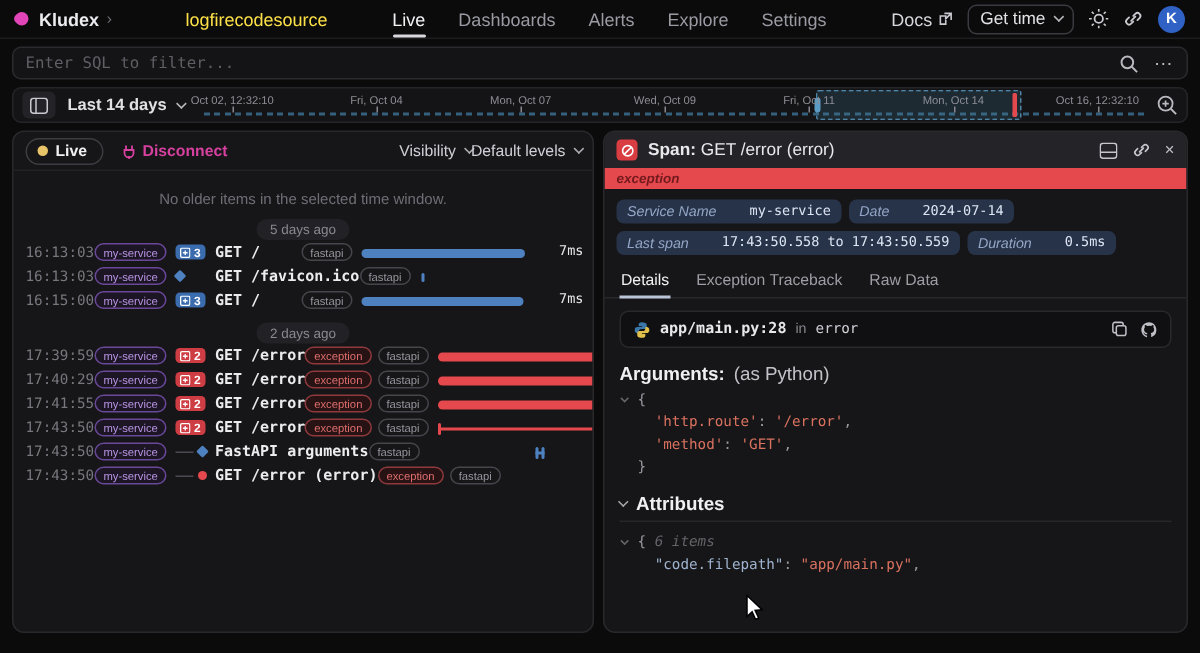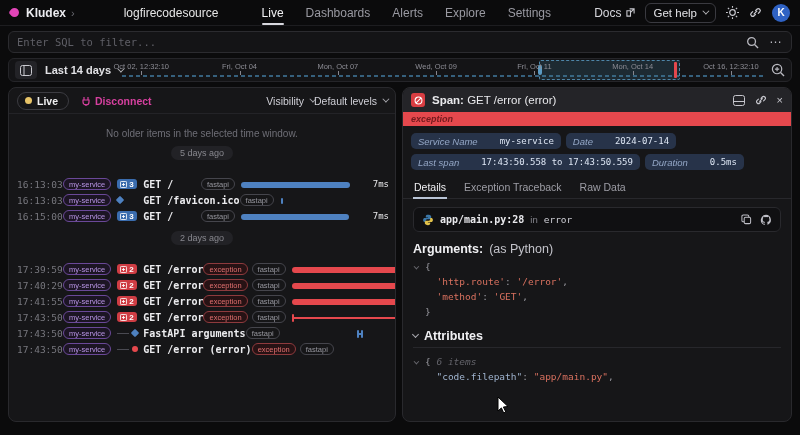--- a/index.html
+++ b/index.html
@@ -5,42 +5,42 @@
   * { margin:0; padding:0; box-sizing:border-box; }
   html,body { width:800px; height:435px; overflow:hidden; }
   body { background:#0b0b0c; color:#e6e6e8; font-family:"Liberation Sans", sans-serif; position:relative; }
   .mono { font-family:"DejaVu Sans Mono", monospace; }
 
   
   .navbar { height:26px; display:flex; align-items:center; padding:0 10px; border-bottom:1px solid #1d1d20; }
   .logo { width:9px; height:9px; background:#e245b8; border-radius:3px 50% 50% 50%; transform:rotate(-45deg); margin-right:7px; flex:none; }
   .crumb { font-size:12px; color:#ececf0; font-weight:bold; white-space:nowrap; }
   .crumb-sep { color:#6b6b72; margin:0 5px; font-size:11px; }
-  .crumb-proj { font-weight:normal; color:#e5e5e5;padding-left:44px; }
+  .crumb-proj { font-weight:normal; color:#fde047;padding-left:44px; }
   .nav-tabs { display:flex; gap:22px; margin:0 auto; height:100%; align-items:center; }
   .nav-tab { font-size:12px; color:#9a9aa2; height:100%; display:flex; align-items:center; cursor:pointer; position:relative; }
   .nav-tab.active { color:#f2f2f4; }
   .nav-tab.active::after { content:""; position:absolute; left:0; right:0; bottom:0; height:2px; background:#d8d8de; border-radius:2px; }
   .nav-right { display:flex; align-items:center; gap:10px; }
   .docs-link { font-size:12px; color:#d6d6dc; display:flex; align-items:center; gap:4px; cursor:pointer; }
   .gethelp { font-size:11.5px; color:#e2e2e6; border:1px solid #3a3a40; border-radius:6px; padding:3px 8px; display:flex; align-items:center; gap:5px; cursor:pointer; }
   .icon-btn { color:#c9c9cf; display:flex; align-items:center; cursor:pointer; }
   .avatar { width:18px; height:18px; border-radius:50%; background:#2f62c4; color:#fff; font-size:10px; font-weight:bold; display:flex; align-items:center; justify-content:center; cursor:pointer; }
   .chev { display:inline-block; width:5px; height:5px; border-right:1.4px solid currentColor; border-bottom:1.4px solid currentColor; transform:rotate(45deg) translateY(-2px); opacity:.8; }
 
   
   .filter-row { margin:5px 8px 0; height:22px; background:#141416; border:1px solid #2b2b2f; border-radius:6px; display:flex; align-items:center; padding:0 8px; }
   .filter-input { flex:1; background:transparent; border:none; outline:none; color:#bdbdc4; font-family:"DejaVu Sans Mono", monospace; font-size:10.5px; }
   .filter-input::placeholder { color:#5f5f66; }
   .dots { color:#b9b9c0; font-size:13px; letter-spacing:1px; margin-left:10px; cursor:pointer; line-height:0; padding-bottom:6px; }
 
   
   .time-row { margin:5px 8px; height:24px; background:#141416; border:1px solid #252529; border-radius:6px; display:flex; align-items:center; padding:0 6px; }
   .side-toggle { width:22px; height:18px; border-radius:4px; background:#232327; display:flex; align-items:center; justify-content:center; margin-right:8px; cursor:pointer; flex:none; }
-  .range-dd { font-size:11px; font-weight:bold; color:#e2e2e6; display:flex; align-items:center; gap:6px; cursor:pointer; white-space:nowrap; flex:none; }
+  .range-dd { font-size:11px; font-weight:bold; color:#e2e2e6; display:flex; align-items:center; gap:6px; cursor:pointer; margin-right:14px; white-space:nowrap; flex:none; }
   .tl { position:relative; flex:1; height:100%; }
   .tl-base { position:absolute; left:0; right:0; bottom:4px; height:2px;
     background-image:repeating-linear-gradient(to right, #3e7396 0 4px, transparent 4px 7px); opacity:.8; }
   .tick { position:absolute; top:3px; transform:translateX(-50%); font-size:7.5px; color:#8d8d95; white-space:nowrap; }
   .tickmark { position:absolute; bottom:6px; width:1px; height:4px; background:#86868e; }
   .tl-sel { position:absolute; top:1px; bottom:1px; background:rgba(64,125,152,.22); border:1px dashed #4f86a8; border-radius:2px; }
   .tl-cursorbar { position:absolute; top:1px; bottom:1px; width:3px; background:#e5484d; border-radius:1px; }
   .tl-handle { position:absolute; top:4px; bottom:4px; left:-2px; width:4px; background:#5b9bc4; border-radius:2px; }
   .zoom-btn { margin-left:8px; flex:none; }
 
@@ -53,21 +53,21 @@
   
   .lp-head { height:26px; display:flex; align-items:center; padding:0 8px; border-bottom:1px solid #232327; flex:none; }
   .live-btn { display:flex; align-items:center; gap:5px; border:1px solid #3c3c42; border-radius:999px; padding:2px 10px 2px 7px; font-size:10.5px; font-weight:bold; color:#f0f0f2; cursor:pointer; }
   .live-dot { width:7px; height:7px; border-radius:50%; background:#e8c468; }
   .disconnect { display:flex; align-items:center; gap:4px; color:#d6409f; font-size:10.5px; font-weight:bold; margin-left:12px; cursor:pointer; }
   .lp-head-right { margin-left:auto; display:flex; font-size:10.5px; color:#cfcfd6; }
   .dd { display:flex; align-items:center; gap:5px; cursor:pointer; }
 
   .lp-scroll { padding:4px 0 0; overflow:hidden; }
   .empty-msg { text-align:center; font-size:10px; color:#6e6e76; margin-top:10px; }
-  .day-pill { width:fit-content; margin:7px auto 16px; background:#222226; color:#88888f; font-size:9px; padding:2px 9px; border-radius:999px; cursor:pointer; }
+  .day-pill { width:fit-content; margin:7px auto 0; background:#222226; color:#88888f; font-size:9px; padding:2px 9px; border-radius:999px; cursor:pointer; }
 
   
   .trow { display:flex; align-items:center; height:16px; padding:0 6px 0 8px; cursor:pointer; }
   .t-time { width:46px; flex:none; font-size:9.5px; color:#77777e; }
   .svc { flex:none; font-size:7.5px; color:#b894e4; border:1px solid #6a4898; border-radius:7px; padding:0.5px 5px; margin-right:6px; background:#1c1524; }
   .marker { width:26px; flex:none; display:flex; align-items:center; }
   .cbadge { font-size:8px; font-weight:bold; color:#fff; border-radius:3px; padding:0.5px 3px; display:flex; gap:2px; align-items:center; }
   .cbadge.blue { background:#3a6cae; }
   .cbadge.red { background:#cf3d44; }
   .diam { width:6px; height:6px; transform:rotate(45deg); border-radius:1px; }
@@ -138,21 +138,21 @@
       <span class="nav-tab">Settings</span>
     </div>
   <div class="nav-right">
     <span class="docs-link">
       <span>Docs</span>
       <svg width="9" height="9" viewBox="0 0 10 10">
           <path d="M1 3h4v6H1zM4 1h5v5M9 1L4.5 5.5" stroke="#c9c9cf" fill="none" stroke-width="1.2"></path>
         </svg>
     </span>
     <span class="gethelp">
-      <span>Get help</span>
+      <span>Get time</span>
       <i class="chev"></i>
     </span>
     <span class="icon-btn">
       <svg width="13" height="13" viewBox="0 0 14 14">
           <circle cx="7" cy="7" r="3" fill="none" stroke="#c9c9cf" stroke-width="1.3"></circle>
           <g stroke="#c9c9cf" stroke-width="1.2">
             <path d="M7 0v2M7 12v2M0 7h2M12 7h2M2 2l1.4 1.4M10.6 10.6L12 12M12 2l-1.4 1.4M3.4 10.6L2 12"></path>
           </g>
         </svg>
     </span>

